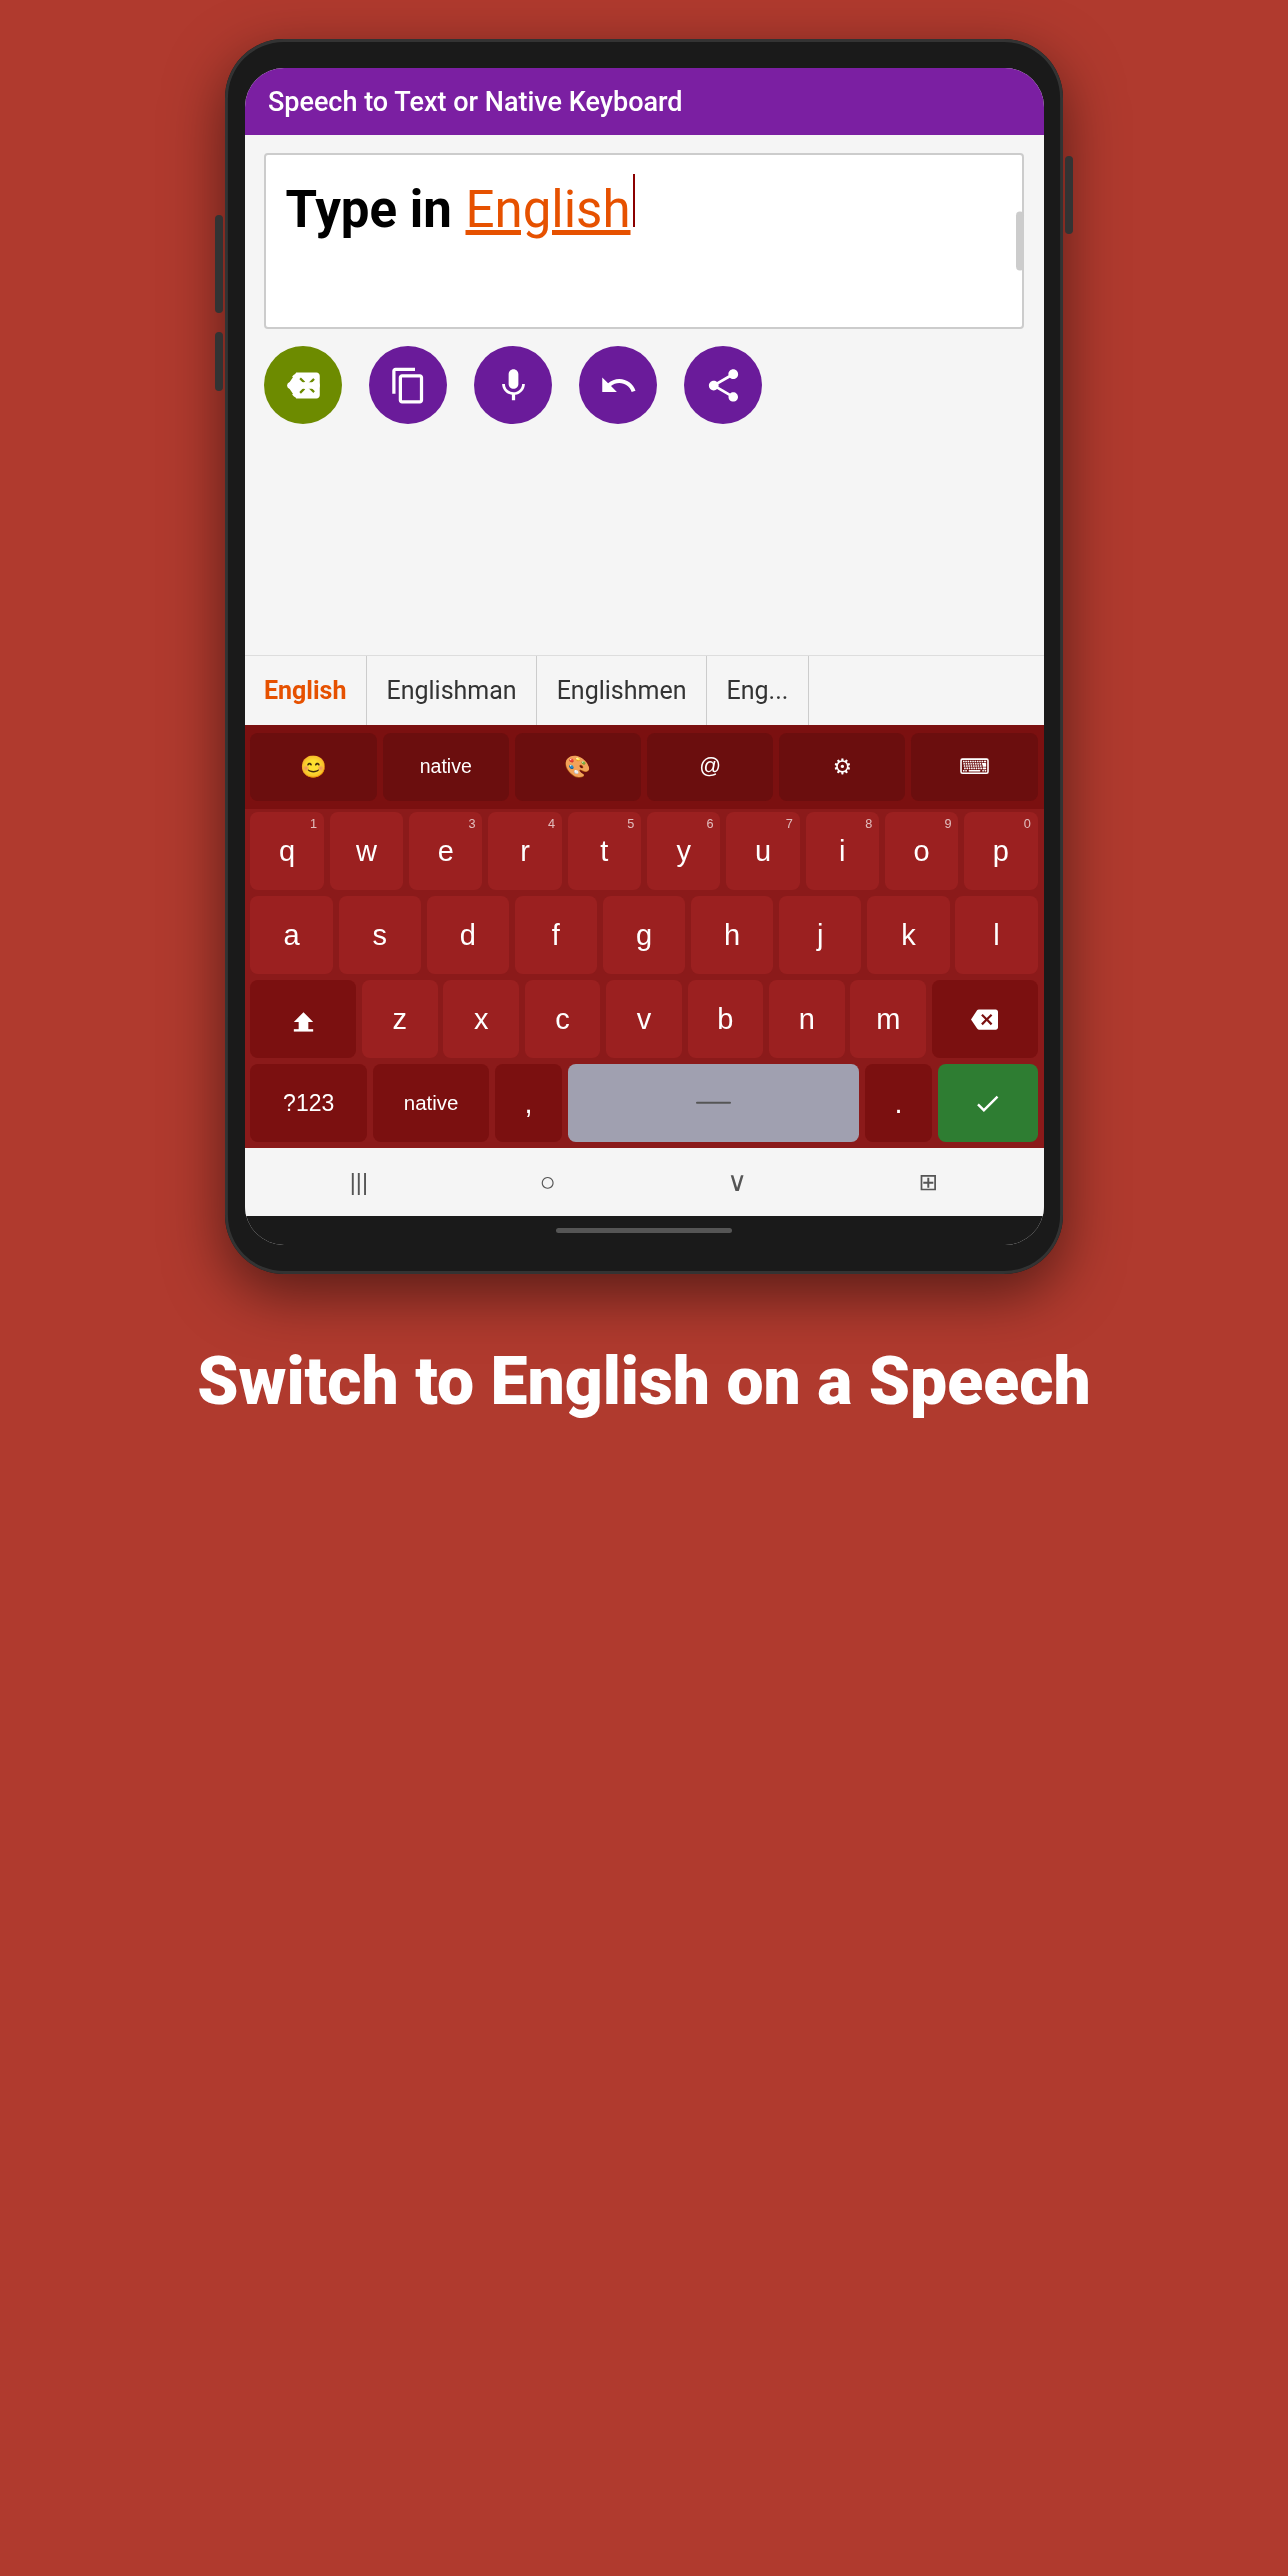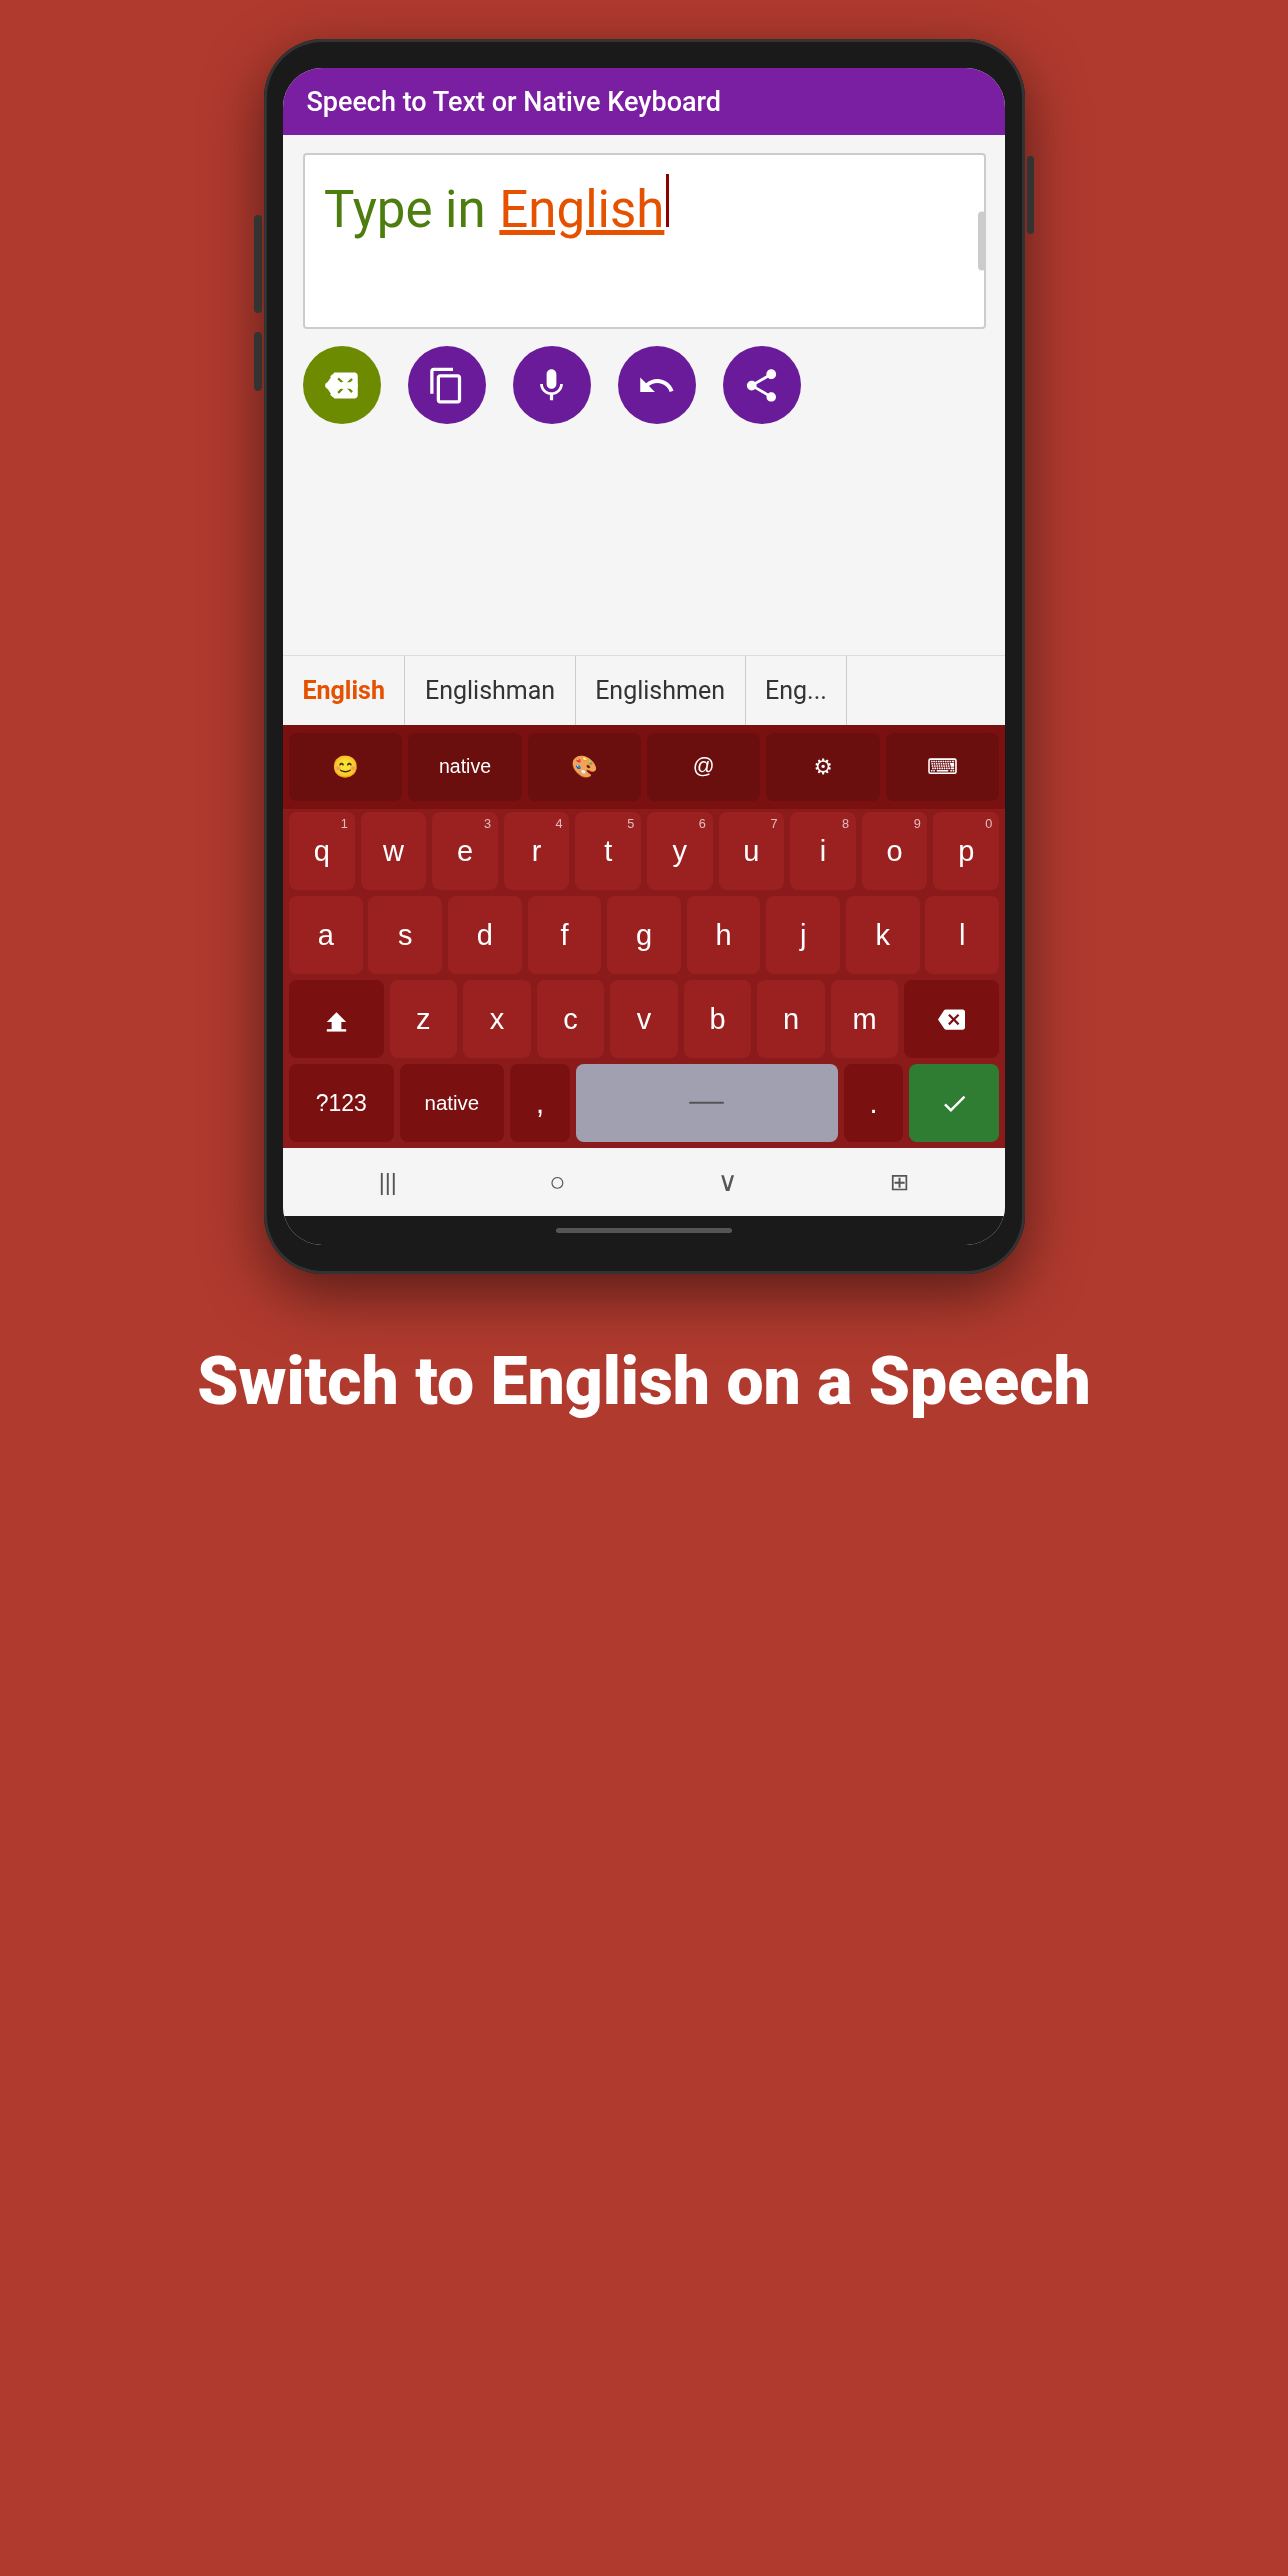--- a/index.html
+++ b/index.html
@@ -11,21 +11,21 @@
       display: flex;
       flex-direction: column;
       align-items: center;
       justify-content: flex-start;
       font-family: 'Roboto', Arial, sans-serif;
       overflow: hidden;
     }
 
     .phone-container {
       position: relative;
-      width: 761px;
+      width: 838px;
       margin-top: 39px;
     }
 
     .phone-frame {
       background: #1a1a1a;
       border-radius: 59px;
       padding: 29px 19.5px;
       box-shadow: 0 19.5px 59px rgba(0,0,0,0.5), inset 0 0 0 2.9px #333;
       position: relative;
     }
@@ -65,21 +65,22 @@
 
     .text-input-content {
       font-size: 51px;
       font-weight: 400;
       color: #8B0000;
       display: flex;
       align-items: baseline;
     }
 
     .text-plain {
-      color: #4d7c0f;
+      color: #000000;
+      font-weight: bold;
     }
 
     .text-underlined {
       color: #e65100;
       text-decoration: underline;
       margin-left: 13.7px;
     }
 
     .text-cursor {
       width: 2.9px;

